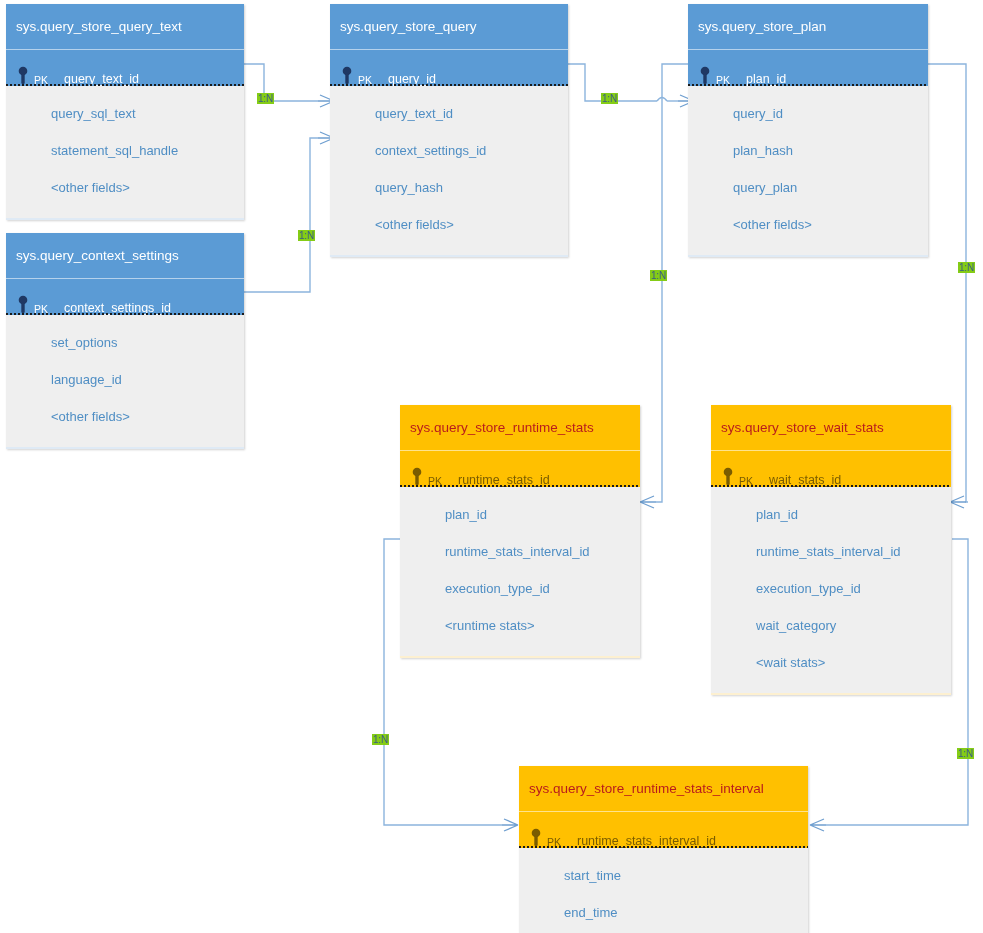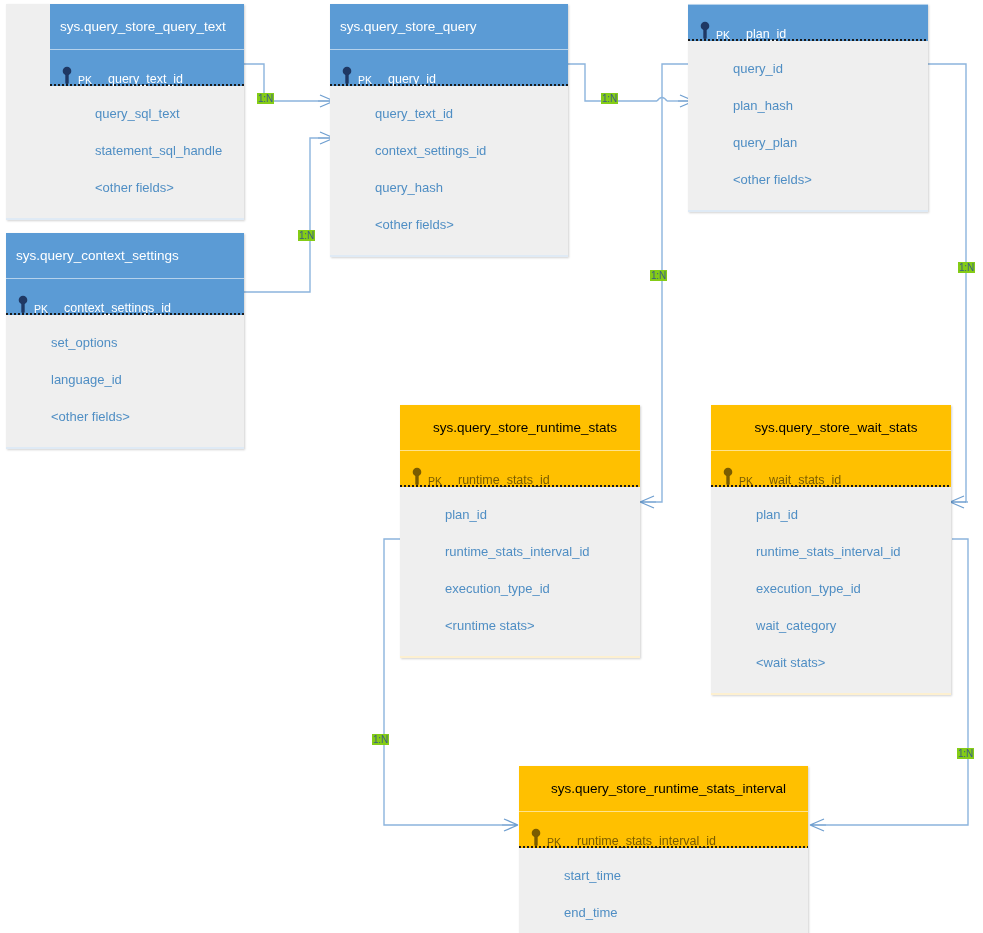--- a/index.html
+++ b/index.html
@@ -115,21 +115,21 @@
 
   
   .entity.blue .title { background: #5b9bd5; }
   .entity.blue .pkrow { background: #5b9bd5; }
   .entity.blue { border-bottom: 2px solid #dfeaf5; }
 
   
   .entity.orange .title { background: #ffc000; }
   .entity.orange .pkrow { background: #ffc000; }
   .entity.orange { border-bottom: 2px solid #fdf0d0; }
-  .entity.orange .title { color: #000000; text-align: center; }
+  .entity.orange .title { color: #b91c1c; }
   .entity.orange .pkrow { color: #7a5c00; }
 </style>
 </head>
 <body>
 
 <div id="canvas">
 
   <svg id="wires" viewBox="0 0 983 933">
 
     <g>
@@ -172,21 +172,21 @@
   </svg>
 
   <div class="card-label" style="left:257px; top:93px;">1:N</div>
   <div class="card-label" style="left:601px; top:93px;">1:N</div>
   <div class="card-label" style="left:298px; top:230px;">1:N</div>
   <div class="card-label" style="left:650px; top:270px;">1:N</div>
   <div class="card-label" style="left:958px; top:262px;">1:N</div>
   <div class="card-label" style="left:372px; top:734px;">1:N</div>
   <div class="card-label" style="left:957px; top:748px;">1:N</div>
 
-  <div class="entity blue" style="left:6px; top:4px; width:238px;padding-left:44px;">
+  <div class="entity blue" style="left:6px; top:4px; width:238px;">
     <div class="title">sys.query_store_query_text</div>
     <div class="pkrow">
       <svg class="keyicon" viewBox="0 0 16 20">
         <circle cx="7" cy="5" r="4.3" fill="#1f3864"></circle>
         <rect x="5.3" y="7" width="3.4" height="11" rx="1.2" fill="#1f3864"></rect>
       </svg>
       <span class="pklabel">PK</span>
       <span class="pkname">query_text_id</span>
     </div>
     <div class="fields">
@@ -208,20 +208,21 @@
     </div>
     <div class="fields">
       <div class="field">query_text_id</div>
       <div class="field">context_settings_id</div>
       <div class="field">query_hash</div>
       <div class="field">&lt;other fields&gt;</div>
     </div>
   </div>
 
   <div class="entity blue" style="left:688px; top:4px; width:240px;">
+    <div class="title">sys.query_store_plan</div>
     <div class="pkrow">
       <svg class="keyicon" viewBox="0 0 16 20">
         <circle cx="7" cy="5" r="4.3" fill="#1f3864"></circle>
         <rect x="5.3" y="7" width="3.4" height="11" rx="1.2" fill="#1f3864"></rect>
       </svg>
       <span class="pklabel">PK</span>
       <span class="pkname">plan_id</span>
     </div>
     <div class="fields">
       <div class="field">query_id</div>

